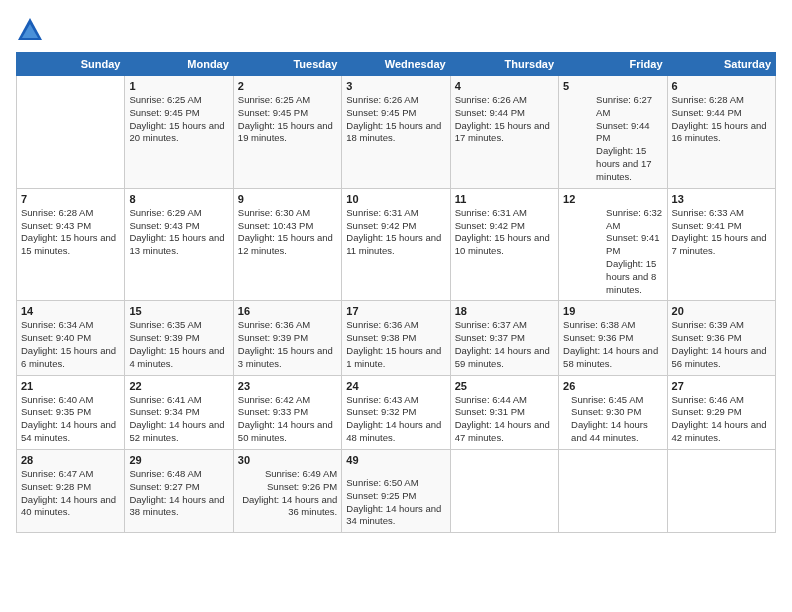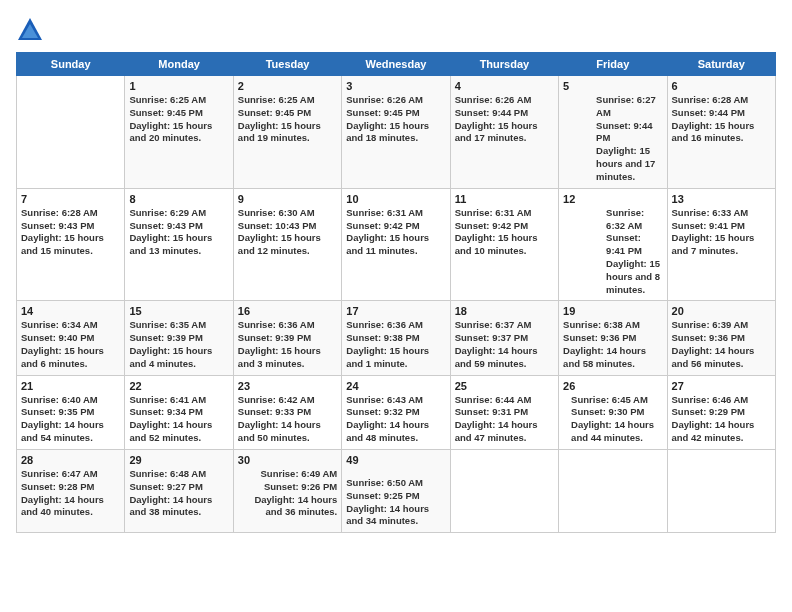--- a/index.html
+++ b/index.html
@@ -52,21 +52,21 @@
     }
     table {
       width: 100%;
       border-collapse: collapse;
       font-size: 10px;
     }
     thead tr th {
       background-color: #2a6db5;
       color: #fff;
       padding: 5px 4px;
-      text-align: center;
+      text-align: right;
       font-size: 11px;
       font-weight: bold;
       border: 1px solid #2a6db5;
     }
     tbody tr td {
       border: 1px solid #ccc;
       padding: 4px 4px;
       vertical-align: top;
       width: calc(100% / 7);
       min-height: 60px;
@@ -78,21 +78,20 @@
     .day-number {
       font-weight: bold;
       font-size: 11px;
       margin-bottom: 2px;
       color: #222;
     }
     .day-info {
       color: #333;
       font-size: 9.5px;
       line-height: 1.35;
-      font-weight: bold;
     }
     .empty-cell {
       background: #fff !important;
     }
   </style>
 </head>
 <body>
 
 <div class="container">
   <div class="header-row">

